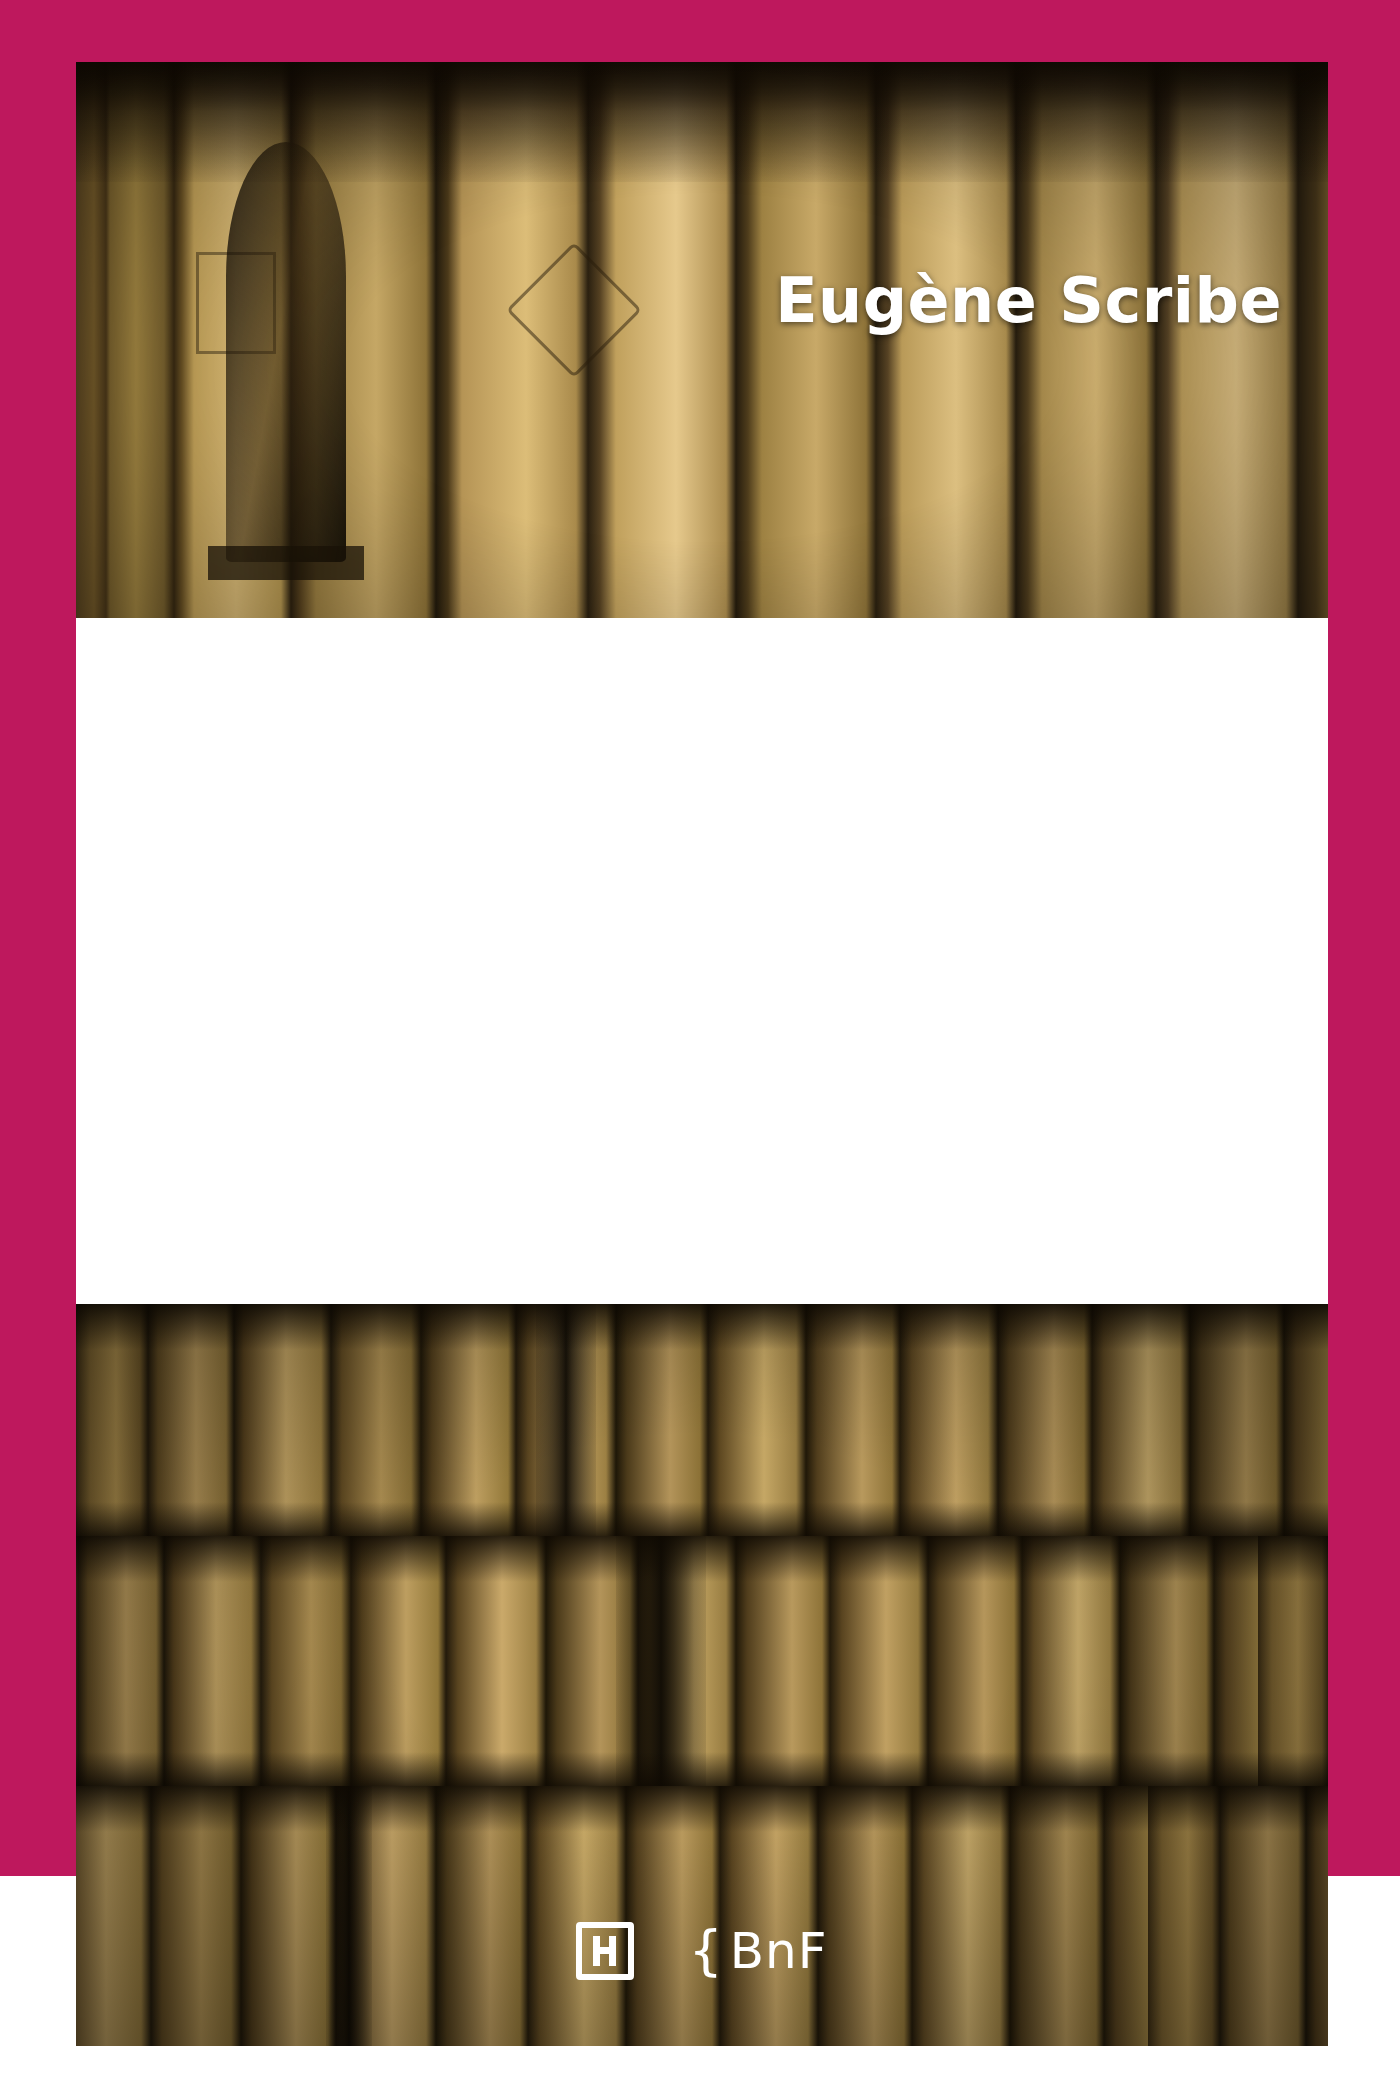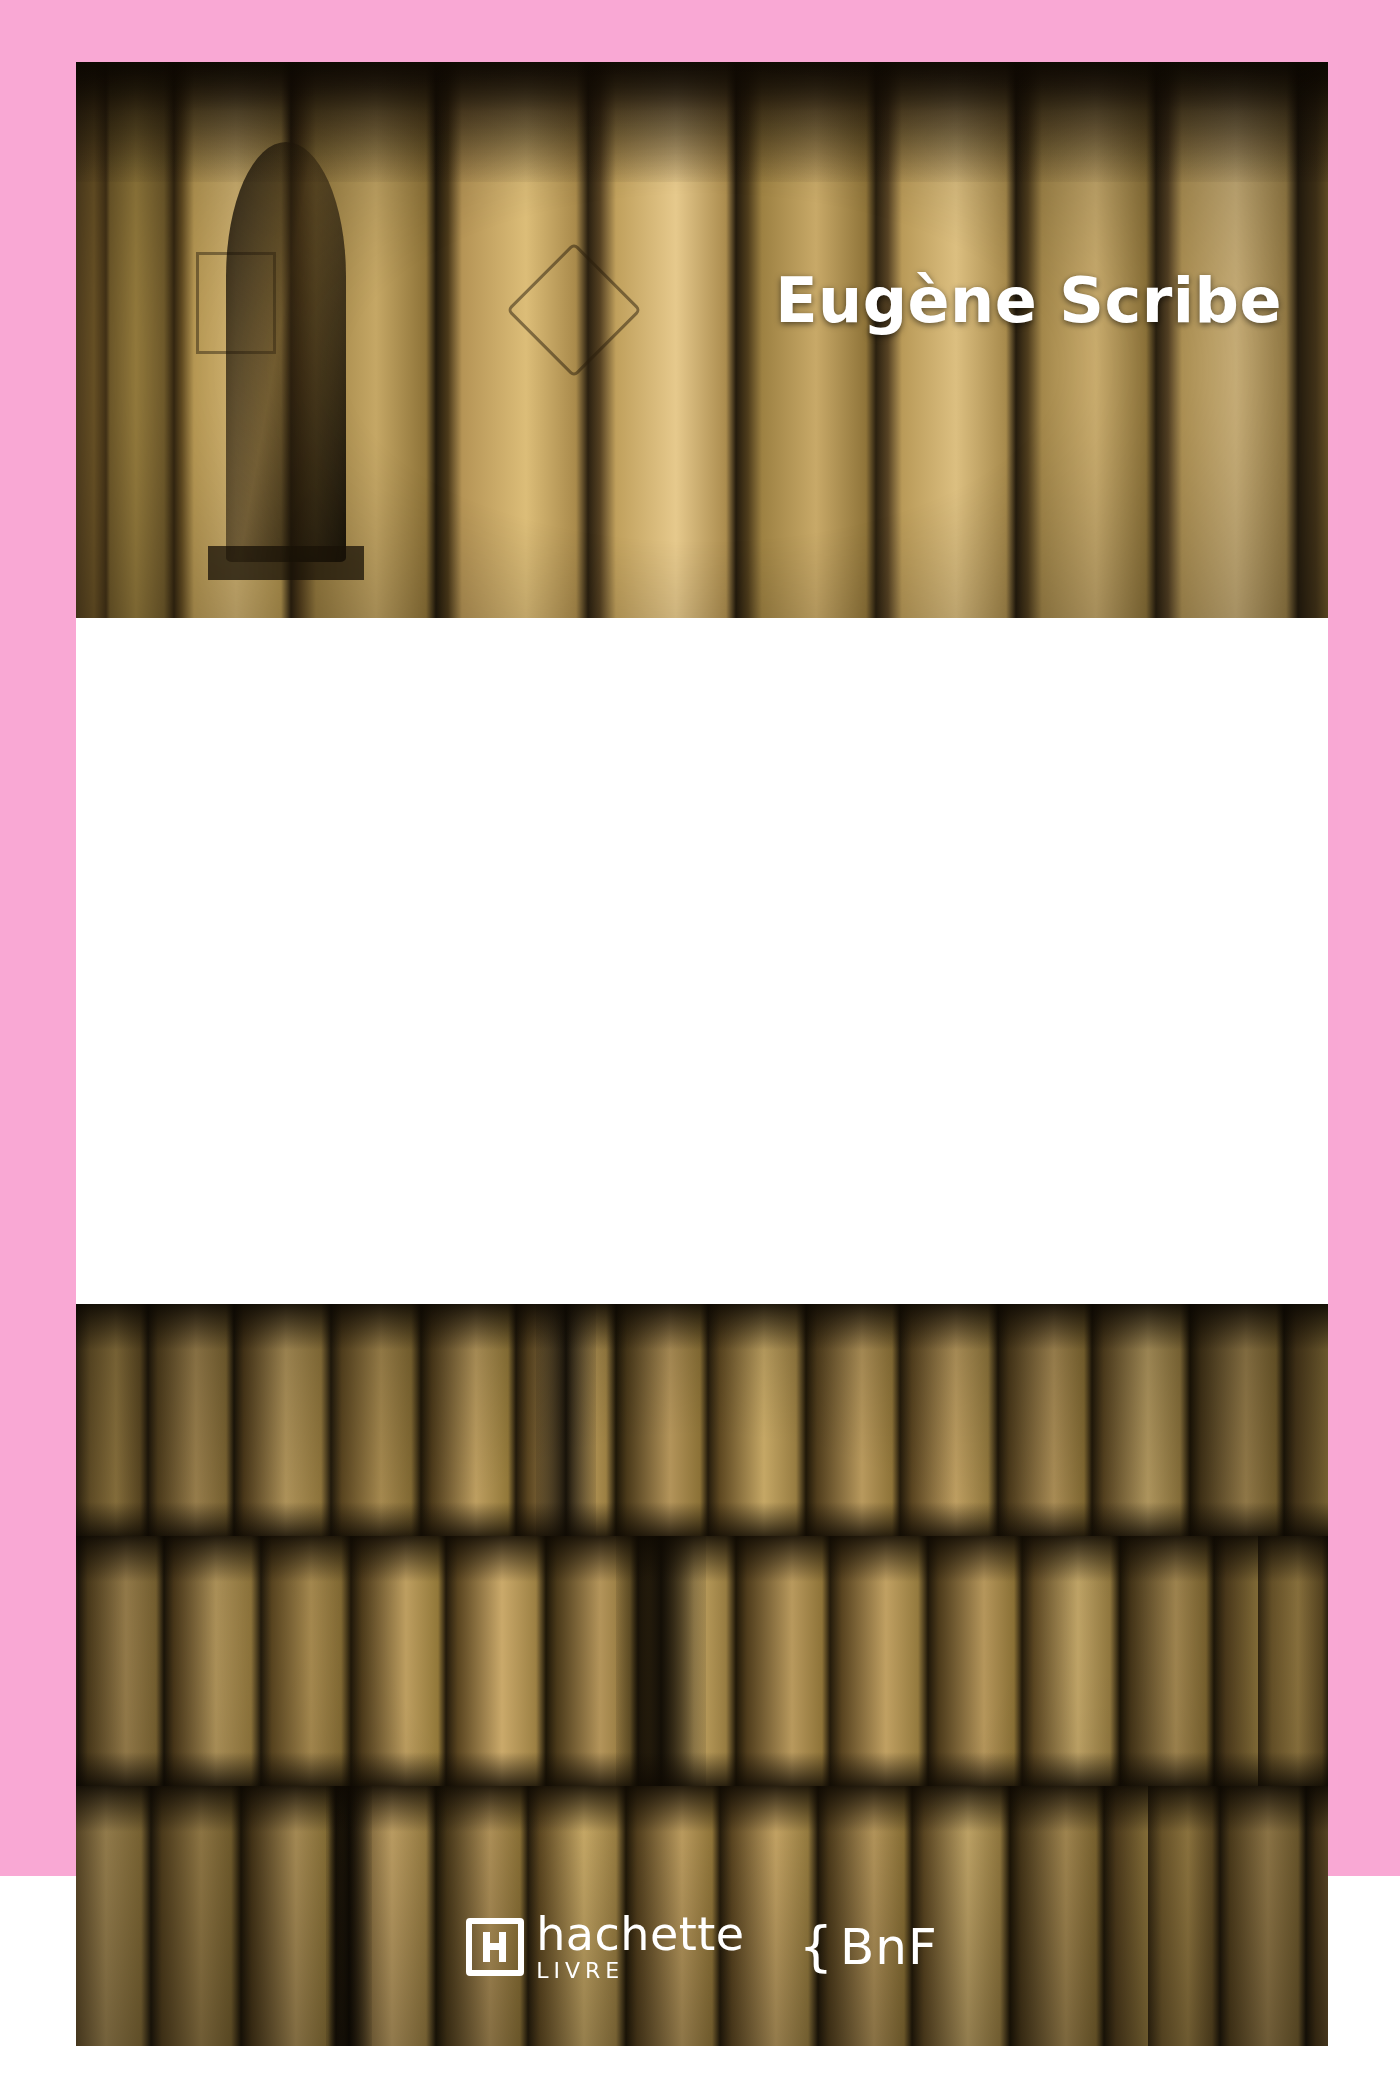--- a/index.html
+++ b/index.html
@@ -11,21 +11,21 @@
     width: 1400px;
     height: 2100px;
     overflow: hidden;
     font-family: "Liberation Serif", serif;
   }
 
   .cover {
     position: relative;
     width: 1400px;
     height: 1876px;
-    background: #f9a8d4;
+    background: #be185d;
     box-sizing: border-box;
   }
 
   
   .cover-inner {
     position: absolute;
     left: 76px;
     top: 62px;
     width: 1252px;
     height: 1984px;
@@ -317,24 +317,20 @@
         <div class="shelf-shadow-top"></div>
       </div>
 
       <div class="vignette"></div>
 
       <div class="logos">
         <div class="hachette">
           <div class="hbox">
             <div class="hbar"></div>
           </div>
-          <div class="htext">
-            <span class="t1">hachette</span>
-            <span class="t2">LIVRE</span>
-          </div>
         </div>
         <div class="bnf">
           <span class="brace">{</span>
           <span>BnF</span>
         </div>
       </div>
 
     </div>
   </div>
 </div>

